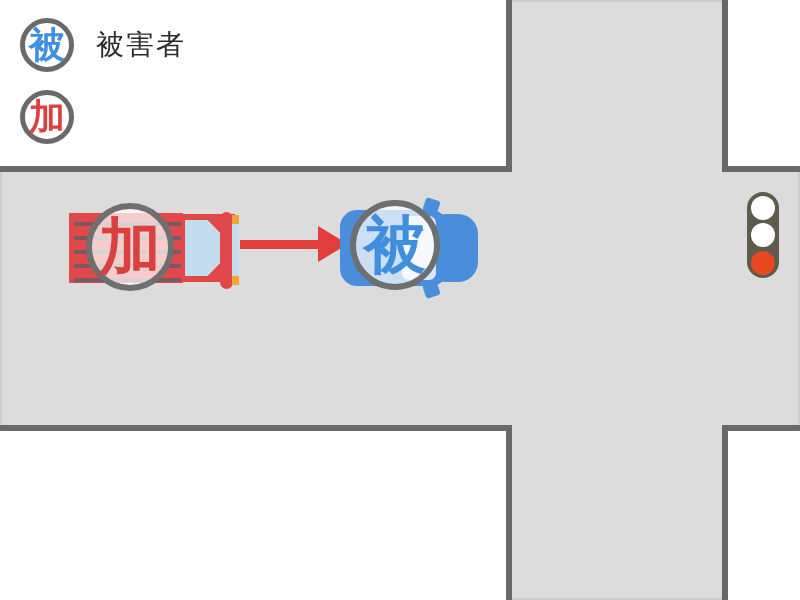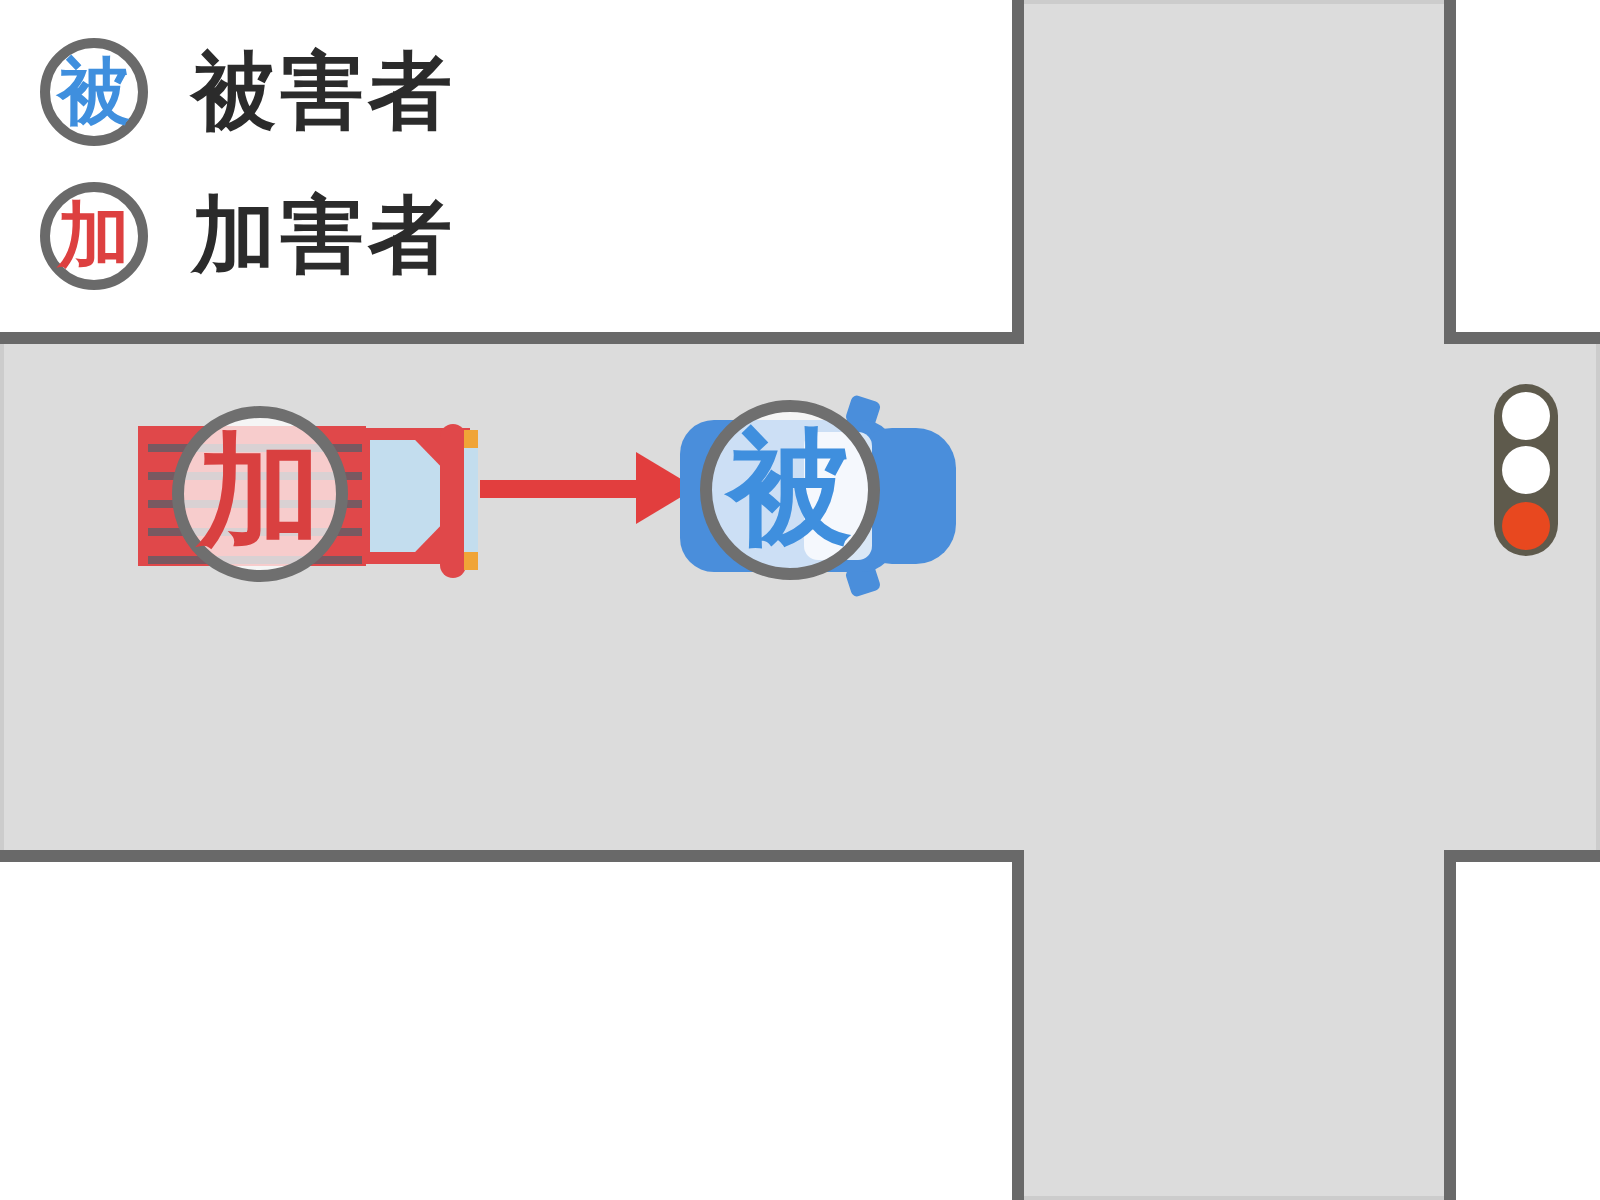--- a/index.html
+++ b/index.html
@@ -20,21 +20,21 @@
   .legend-row { position:absolute; display:flex; align-items:center; gap:22px; }
   .legend-row.r1 { left:20px; top:18px; }
   .legend-row.r2 { left:20px; top:90px; }
   .legend-badge {
     width:54px; height:54px; box-sizing:border-box; border:5px solid #6a6a6a;
     border-radius:50%; background:#ffffff; display:flex; align-items:center; justify-content:center;
     font-size:36px; font-weight:700; line-height:1;
   }
   .legend-badge.victim { color:#3f8fde; }
   .legend-badge.perp   { color:#dd4040; }
-  .legend-label { font-size:42px; font-weight:700; color:#2b2b2b; letter-spacing:2px; }
+  .legend-label { font-size:28px; font-weight:400; color:#2b2b2b; letter-spacing:2px; }
 
   
   .truck { position:absolute; left:69px; top:204px; width:172px; height:92px; }
   .truck .bed   { position:absolute; left:0; top:9px;  width:114px; height:70px; background:#e0484a; }
   .truck .slat  { position:absolute; left:5px; width:107px; height:4px; background:rgba(85,95,105,0.75); }
   .truck .cab   { position:absolute; left:114px; top:10px; width:52px; height:68px; background:#e0484a; }
   .truck .windshield {
     position:absolute; left:116px; top:16px; width:41px; height:56px; background:#c3ddee;
     clip-path: polygon(0 0, 55% 0, 100% 34%, 100% 66%, 55% 100%, 0 100%);
   }
@@ -86,21 +86,20 @@
   <div class="block block-br"></div>
   <div class="block block-tr"></div>
 
   <div class="block block-tl">
     <div class="legend-row r1">
       <div class="legend-badge victim">被</div>
       <div class="legend-label">被害者</div>
     </div>
     <div class="legend-row r2">
       <div class="legend-badge perp">加</div>
-      <div class="legend-label">加害者</div>
     </div>
   </div>
 
   <div class="truck">
     <div class="bed"></div>
     <div class="slat" style="top:18px"></div>
     <div class="slat" style="top:32px"></div>
     <div class="slat" style="top:46px"></div>
     <div class="slat" style="top:60px"></div>
     <div class="slat" style="top:74px"></div>

